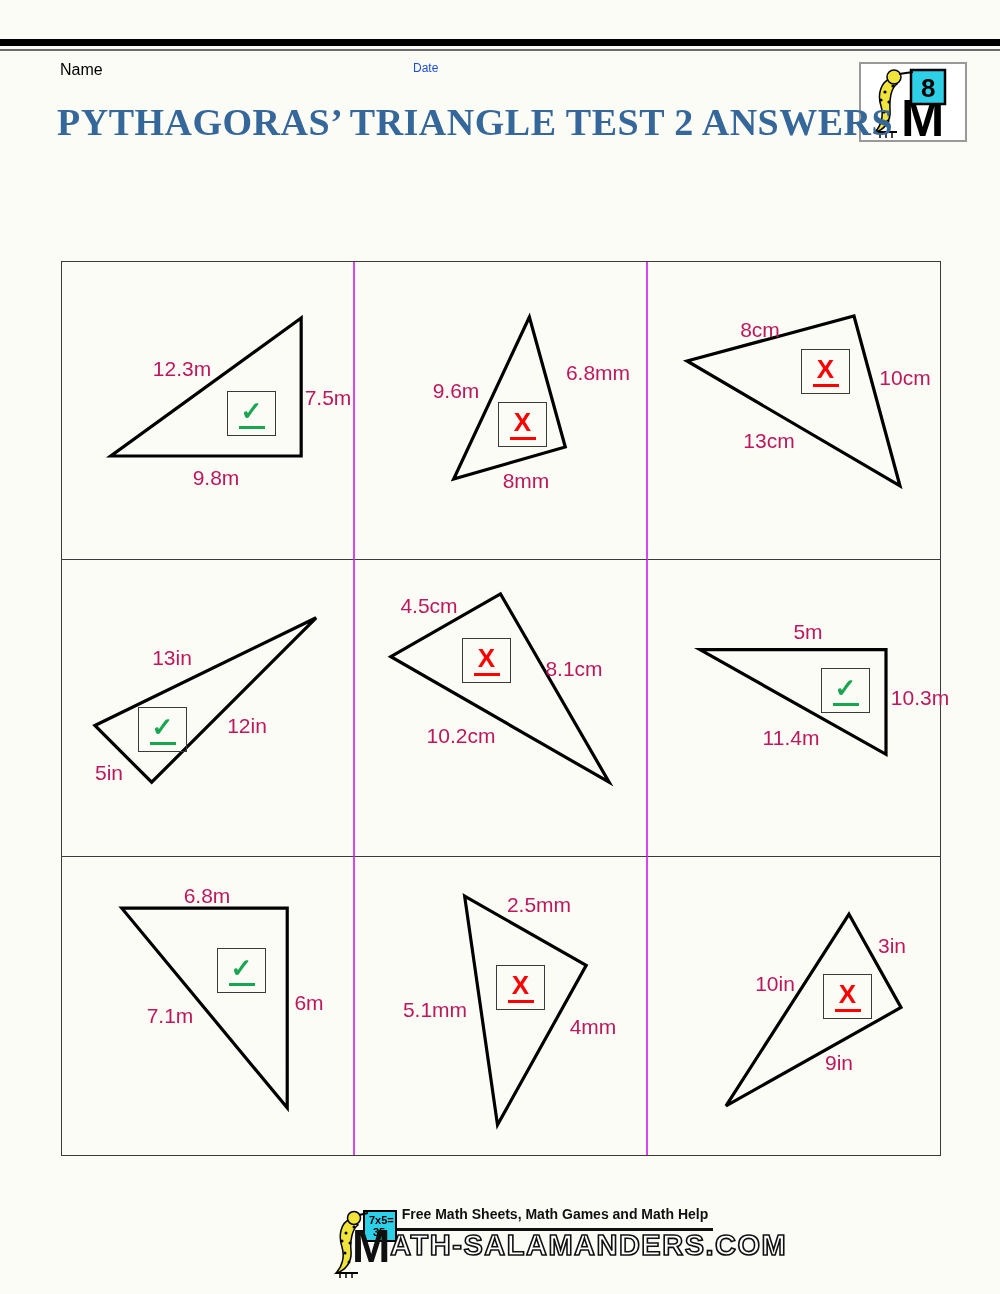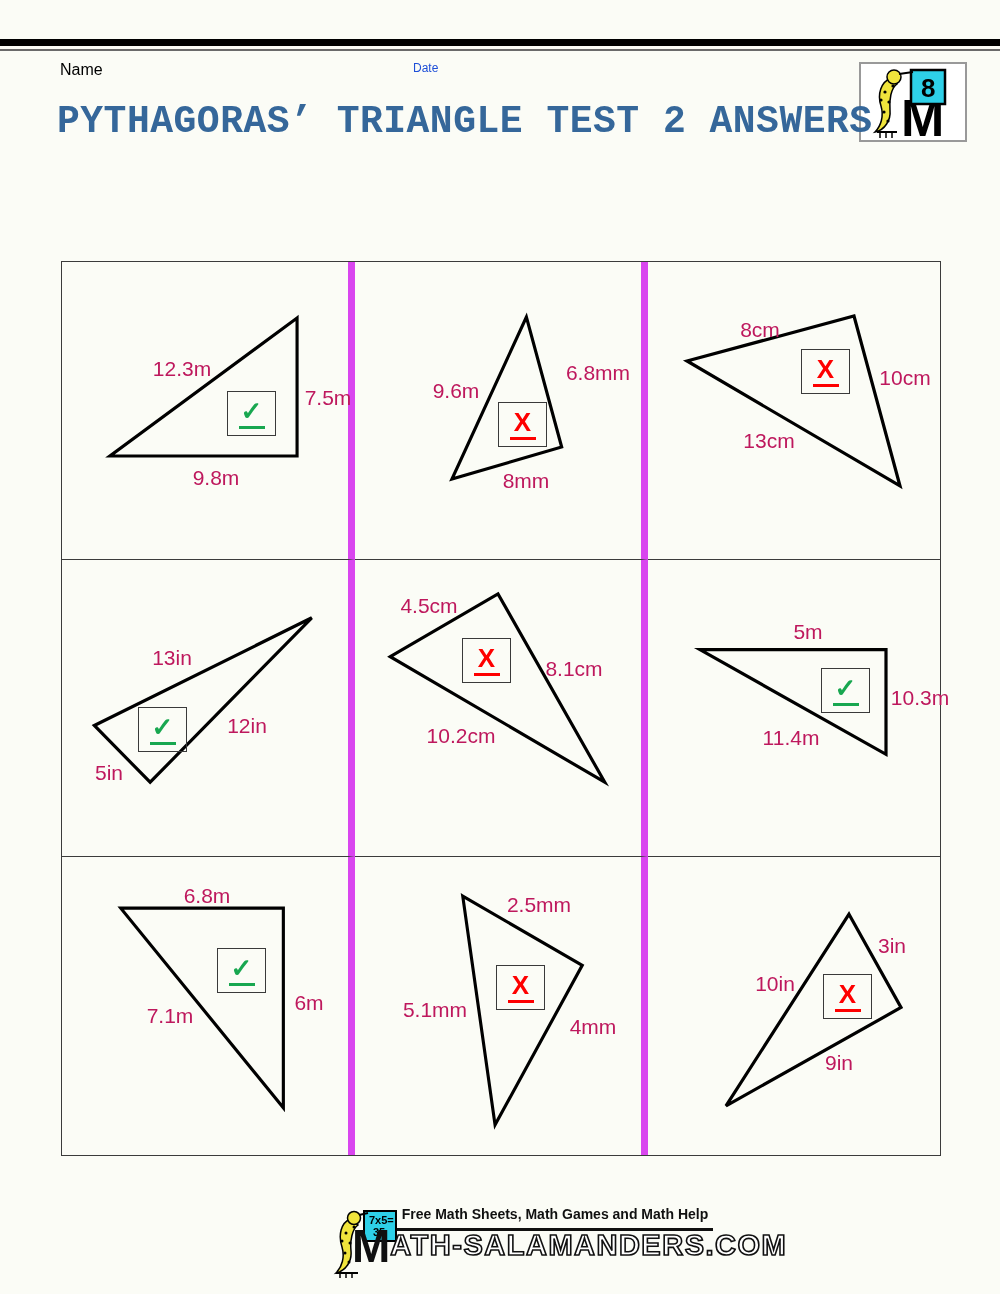--- a/index.html
+++ b/index.html
@@ -11,39 +11,39 @@
   }
   
   .top-bar{position:absolute;left:0;top:39px;width:1000px;height:7px;background:#000;}
   .top-bar-thin{position:absolute;left:0;top:49px;width:1000px;height:2px;background:#6a6a6a;}
 
   .name-label{position:absolute;left:60px;top:61px;font-size:16px;color:#000;}
   .date-label{position:absolute;left:413px;top:61px;font-size:12px;color:#1d4ed8;}
 
   .page-title{
     position:absolute;left:57px;top:100px;
-    font-family:Liberation Mono, monospace;font-weight:bold;
+    font-family:Liberation Serif, serif;font-weight:bold;
     font-size:38px;letter-spacing:.5px;color:var(--title-color,#35679a);
     white-space:nowrap;
   }
   .instructions{position:absolute;left:60px;top:174px;font-size:21px;line-height:38px;color:#151515;}
 
   
   .corner-logo{
     position:absolute;left:859px;top:62px;width:108px;height:80px;
     background:#fff;border:2px solid #999;box-sizing:border-box;
   }
   
   .grid{
     position:absolute;left:61px;top:261px;width:880px;height:895px;
     display:grid;grid-template-columns:293px 293px 292px;grid-template-rows:298px 297px 298px;
     border:1px solid #3b3b3b;box-sizing:border-box;
   }
   .cell{position:relative;box-sizing:border-box;}
-  .cell.bR{border-right:7px solid #d946ef;}
+  .cell.bR{border-right:2px solid #d946ef;}
   .cell.bB{border-bottom:1px solid #3b3b3b;}
   .cell svg{position:absolute;left:0;top:0;width:100%;height:100%;overflow:visible;}
   .tri{fill:none;stroke:#000;stroke-width:3.2;stroke-linejoin:miter;}
   .side-lbl{
     position:absolute;transform:translate(-50%,-50%);
     font-size:21px;color:#be185d;white-space:nowrap;
   }
   .ans{
     position:absolute;width:47px;height:43px;border:1px solid #3a3a3a;
     display:flex;flex-direction:column;align-items:center;justify-content:center;

